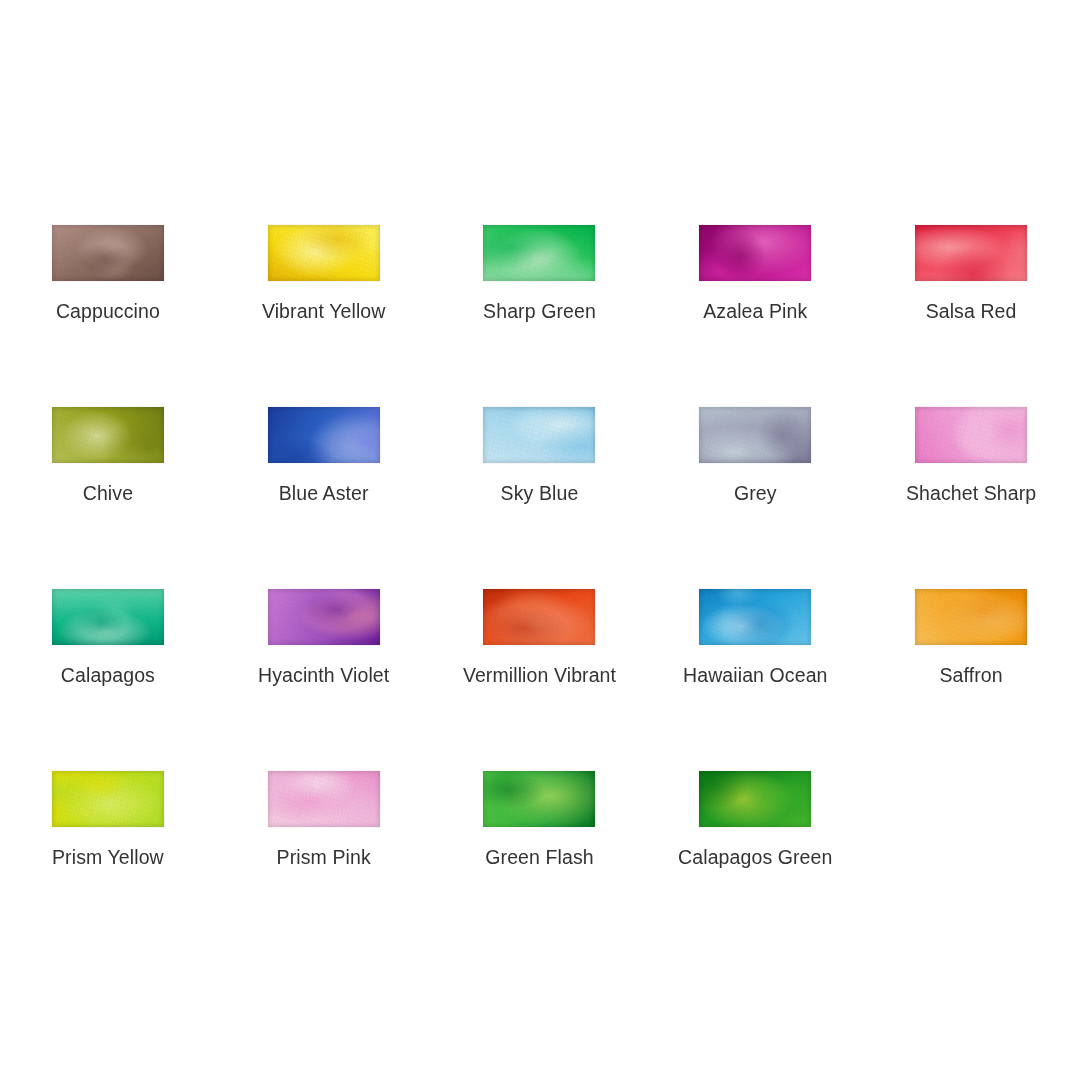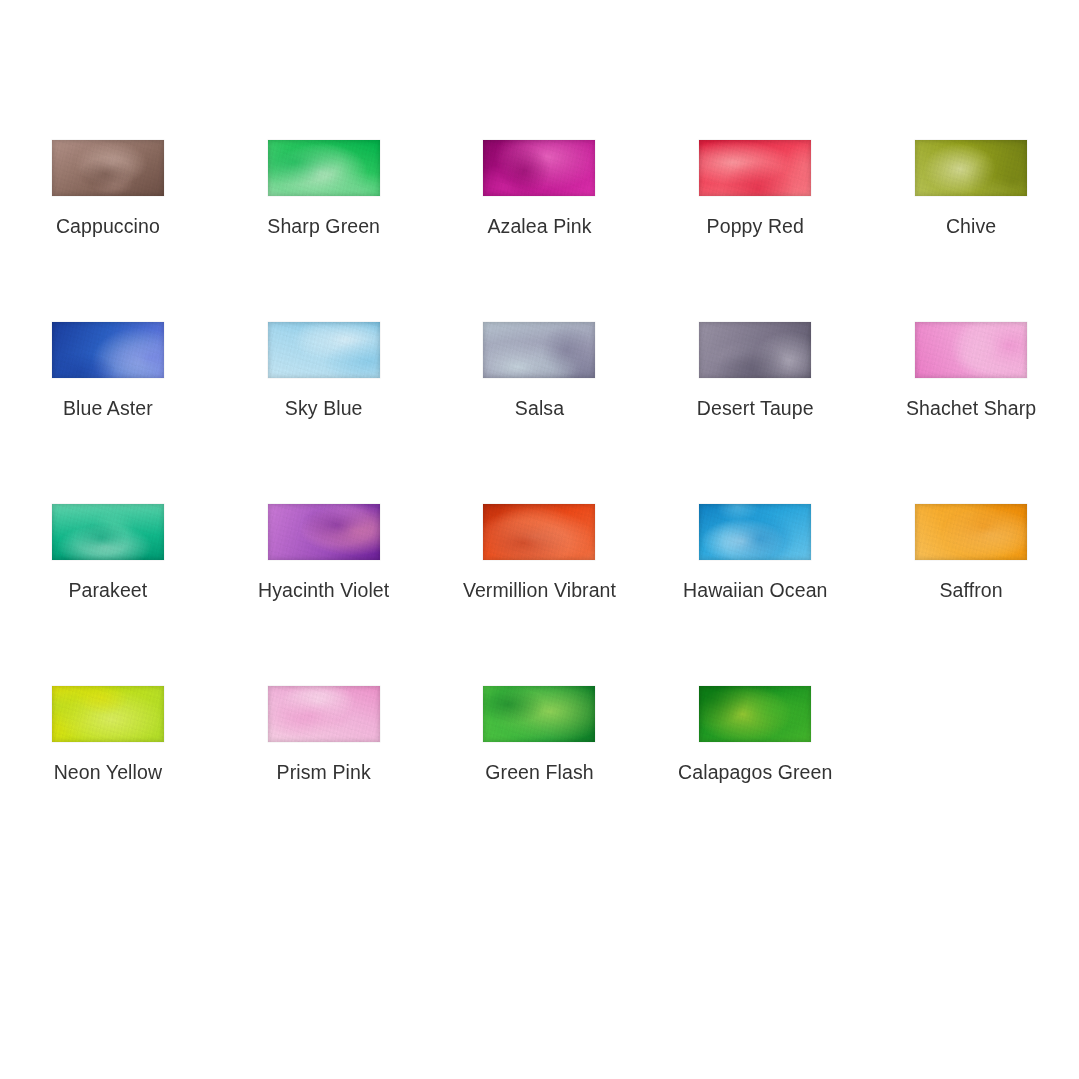--- a/index.html
+++ b/index.html
@@ -28,21 +28,21 @@
     grid-template-columns: repeat(5, 215.8px);
     grid-auto-rows: 182px;
     width: 1079px;
   }
 
   .swatch-cell {
     position: relative;
     display: flex;
     flex-direction: column;
     align-items: center;
-    justify-content: flex-start;
+    justify-content: flex-end;
   }
 
   .swatch-chip {
     position: relative;
     width: 112px;
     height: 56px;
     overflow: hidden;
     background: #ccc;
     box-shadow: 0 0 0 0.5px rgba(0,0,0,0.07);
   }
@@ -88,20 +88,30 @@
         <div class="swatch-chip" style="background: rgb(138, 106, 94);">
           <div class="wash-a" style="background: linear-gradient(332deg, rgb(109, 79, 69) 0%, rgb(138, 106, 94) 42%, rgb(180, 146, 136) 100%);"></div>
           <div class="wash-b" style="background: radial-gradient(45% 55% at 53% 42%, rgb(201, 171, 161) 0%, rgba(255, 255, 255, 0) 72%); opacity: 0.85;"></div>
           <div class="wash-c" style="background: radial-gradient(30% 38% at 47% 59%, rgb(109, 79, 69) 0%, rgba(255, 255, 255, 0) 70%), radial-gradient(26% 30% at 53% 76%, rgb(180, 146, 136) 0%, rgba(255, 255, 255, 0) 66%); opacity: 0.6; transform: rotate(-6deg) scale(1.12);"></div>
           <div class="grain"></div>
           <div class="edge"></div>
         </div>
         <div class="swatch-label">Cappuccino</div>
       </div>
       <div class="swatch-cell">
+        <div class="swatch-chip" style="background: rgb(251, 223, 18);">
+          <div class="wash-a" style="background: linear-gradient(21deg, rgb(233, 183, 6) 0%, rgb(251, 223, 18) 42%, rgb(255, 243, 90) 100%);"></div>
+          <div class="wash-b" style="background: radial-gradient(52% 64% at 42% 47%, rgb(255, 249, 168) 0%, rgba(255, 255, 255, 0) 72%); opacity: 0.85;"></div>
+          <div class="wash-c" style="background: radial-gradient(41% 44% at 59% 27%, rgb(233, 183, 6) 0%, rgba(255, 255, 255, 0) 70%), radial-gradient(35% 38% at 88% 24%, rgb(255, 243, 90) 0%, rgba(255, 255, 255, 0) 66%); opacity: 0.6; transform: rotate(4deg) scale(1.12);"></div>
+          <div class="grain"></div>
+          <div class="edge"></div>
+        </div>
+        <div class="swatch-label">Vibrant Yellow</div>
+      </div>
+      <div class="swatch-cell">
         <div class="swatch-chip" style="background: rgb(47, 203, 99);">
           <div class="wash-a" style="background: linear-gradient(201deg, rgb(0, 180, 74) 0%, rgb(47, 203, 99) 42%, rgb(141, 223, 164) 100%);"></div>
           <div class="wash-b" style="background: radial-gradient(59% 73% at 47% 58%, rgb(205, 236, 207) 0%, rgba(255, 255, 255, 0) 72%); opacity: 0.85;"></div>
           <div class="wash-c" style="background: radial-gradient(52% 50% at 27% 38%, rgb(0, 180, 74) 0%, rgba(255, 255, 255, 0) 70%), radial-gradient(44% 46% at 76% 90%, rgb(141, 223, 164) 0%, rgba(255, 255, 255, 0) 66%); opacity: 0.6; transform: rotate(-4deg) scale(1.12);"></div>
           <div class="grain"></div>
           <div class="edge"></div>
         </div>
         <div class="swatch-label">Sharp Green</div>
       </div>
       <div class="swatch-cell">
@@ -115,21 +125,21 @@
         <div class="swatch-label">Azalea Pink</div>
       </div>
       <div class="swatch-cell">
         <div class="swatch-chip" style="background: rgb(245, 69, 92);">
           <div class="wash-a" style="background: linear-gradient(163deg, rgb(224, 27, 60) 0%, rgb(245, 69, 92) 42%, rgb(250, 124, 134) 100%);"></div>
           <div class="wash-b" style="background: radial-gradient(73% 55% at 30% 40%, rgb(253, 166, 170) 0%, rgba(255, 255, 255, 0) 72%); opacity: 0.85;"></div>
           <div class="wash-c" style="background: radial-gradient(41% 62% at 53% 83%, rgb(224, 27, 60) 0%, rgba(255, 255, 255, 0) 70%), radial-gradient(26% 62% at 90% 45%, rgb(250, 124, 134) 0%, rgba(255, 255, 255, 0) 66%); opacity: 0.6; transform: rotate(2deg) scale(1.12);"></div>
           <div class="grain"></div>
           <div class="edge"></div>
         </div>
-        <div class="swatch-label">Poppy Red</div>
+        <div class="swatch-label">Salsa Red</div>
       </div>
       <div class="swatch-cell">
         <div class="swatch-chip" style="background: rgb(150, 163, 29);">
           <div class="wash-a" style="background: linear-gradient(225deg, rgb(112, 125, 20) 0%, rgb(150, 163, 29) 42%, rgb(184, 196, 85) 100%);"></div>
           <div class="wash-b" style="background: radial-gradient(45% 64% at 40% 52%, rgb(219, 224, 162) 0%, rgba(255, 255, 255, 0) 72%); opacity: 0.85;"></div>
           <div class="wash-c" style="background: radial-gradient(52% 68% at 83% 72%, rgb(112, 125, 20) 0%, rgba(255, 255, 255, 0) 70%), radial-gradient(35% 30% at 75% 84%, rgb(184, 196, 85) 0%, rgba(255, 255, 255, 0) 66%); opacity: 0.6; transform: rotate(-2deg) scale(1.12);"></div>
           <div class="grain"></div>
           <div class="edge"></div>
         </div>
         <div class="swatch-label">Chive</div>
@@ -155,51 +165,41 @@
         <div class="swatch-label">Sky Blue</div>
       </div>
       <div class="swatch-cell">
         <div class="swatch-chip" style="background: rgb(156, 155, 180);">
           <div class="wash-a" style="background: linear-gradient(350deg, rgb(126, 125, 153) 0%, rgb(156, 155, 180) 42%, rgb(185, 198, 210) 100%);"></div>
           <div class="wash-b" style="background: radial-gradient(73% 64% at 31% 80%, rgb(205, 221, 228) 0%, rgba(255, 255, 255, 0) 72%); opacity: 0.85;"></div>
           <div class="wash-c" style="background: radial-gradient(30% 56% at 72% 46%, rgb(126, 125, 153) 0%, rgba(255, 255, 255, 0) 70%), radial-gradient(35% 62% at 62% 71%, rgb(185, 198, 210) 0%, rgba(255, 255, 255, 0) 66%); opacity: 0.6; transform: rotate(4deg) scale(1.12);"></div>
           <div class="grain"></div>
           <div class="edge"></div>
         </div>
-        <div class="swatch-label">Salsa</div>
-      </div>
-      <div class="swatch-cell">
-        <div class="swatch-chip" style="background: rgb(123, 116, 137);">
-          <div class="wash-a" style="background: linear-gradient(296deg, rgb(95, 90, 110) 0%, rgb(123, 116, 137) 42%, rgb(154, 147, 166) 100%);"></div>
-          <div class="wash-b" style="background: radial-gradient(45% 73% at 80% 69%, rgb(179, 174, 189) 0%, rgba(255, 255, 255, 0) 72%); opacity: 0.85;"></div>
-          <div class="wash-c" style="background: radial-gradient(41% 62% at 46% 80%, rgb(95, 90, 110) 0%, rgba(255, 255, 255, 0) 70%), radial-gradient(44% 30% at 36% 54%, rgb(154, 147, 166) 0%, rgba(255, 255, 255, 0) 66%); opacity: 0.6; transform: rotate(-6deg) scale(1.12);"></div>
-          <div class="grain"></div>
-          <div class="edge"></div>
-        </div>
-        <div class="swatch-label">Desert Taupe</div>
+        <div class="swatch-label">Grey</div>
       </div>
       <div class="swatch-cell">
         <div class="swatch-chip" style="background: rgb(244, 159, 216);">
           <div class="wash-a" style="background: linear-gradient(64deg, rgb(238, 126, 201) 0%, rgb(244, 159, 216) 42%, rgb(249, 194, 228) 100%);"></div>
           <div class="wash-b" style="background: radial-gradient(52% 82% at 69% 47%, rgb(253, 226, 242) 0%, rgba(255, 255, 255, 0) 72%); opacity: 0.85;"></div>
           <div class="wash-c" style="background: radial-gradient(52% 68% at 80% 45%, rgb(238, 126, 201) 0%, rgba(255, 255, 255, 0) 70%), radial-gradient(53% 38% at 71% 63%, rgb(249, 194, 228) 0%, rgba(255, 255, 255, 0) 66%); opacity: 0.6; transform: rotate(-2deg) scale(1.12);"></div>
           <div class="grain"></div>
           <div class="edge"></div>
         </div>
         <div class="swatch-label">Shachet Sharp</div>
       </div>
       <div class="swatch-cell">
         <div class="swatch-chip" style="background: rgb(16, 185, 139);">
           <div class="wash-a" style="background: linear-gradient(358deg, rgb(0, 156, 116) 0%, rgb(16, 185, 139) 42%, rgb(95, 214, 174) 100%);"></div>
           <div class="wash-b" style="background: radial-gradient(59% 55% at 47% 76%, rgb(182, 234, 214) 0%, rgba(255, 255, 255, 0) 72%); opacity: 0.85;"></div>
           <div class="wash-c" style="background: radial-gradient(30% 38% at 45% 60%, rgb(0, 156, 116) 0%, rgba(255, 255, 255, 0) 70%), radial-gradient(26% 46% at 54% 44%, rgb(95, 214, 174) 0%, rgba(255, 255, 255, 0) 66%); opacity: 0.6; transform: rotate(2deg) scale(1.12);"></div>
           <div class="grain"></div>
           <div class="edge"></div>
         </div>
-        <div class="swatch-label">Parakeet</div>
+        <div class="swatch-label">Calapagos</div>
       </div>
       <div class="swatch-cell">
         <div class="swatch-chip" style="background: rgb(160, 79, 191);">
           <div class="wash-a" style="background: linear-gradient(294deg, rgb(109, 31, 155) 0%, rgb(160, 79, 191) 42%, rgb(204, 123, 216) 100%);"></div>
           <div class="wash-b" style="background: radial-gradient(66% 64% at 76% 46%, rgb(247, 154, 180) 0%, rgba(255, 255, 255, 0) 72%); opacity: 0.85;"></div>
           <div class="wash-c" style="background: radial-gradient(41% 44% at 60% 38%, rgb(109, 31, 155) 0%, rgba(255, 255, 255, 0) 70%), radial-gradient(35% 54% at 63% 21%, rgb(204, 123, 216) 0%, rgba(255, 255, 255, 0) 66%); opacity: 0.6; transform: rotate(4deg) scale(1.12);"></div>
           <div class="grain"></div>
           <div class="edge"></div>
         </div>
         <div class="swatch-label">Hyacinth Violet</div>
@@ -235,21 +235,21 @@
         <div class="swatch-label">Saffron</div>
       </div>
       <div class="swatch-cell">
         <div class="swatch-chip" style="background: rgb(198, 229, 25);">
           <div class="wash-a" style="background: linear-gradient(116deg, rgb(232, 227, 10) 0%, rgb(198, 229, 25) 42%, rgb(180, 224, 42) 100%);"></div>
           <div class="wash-b" style="background: radial-gradient(66% 73% at 53% 60%, rgb(223, 240, 106) 0%, rgba(255, 255, 255, 0) 72%); opacity: 0.85;"></div>
           <div class="wash-c" style="background: radial-gradient(30% 38% at 44% 25%, rgb(232, 227, 10) 0%, rgba(255, 255, 255, 0) 70%), radial-gradient(44% 54% at 10% 44%, rgb(180, 224, 42) 0%, rgba(255, 255, 255, 0) 66%); opacity: 0.6; transform: rotate(5deg) scale(1.12);"></div>
           <div class="grain"></div>
           <div class="edge"></div>
         </div>
-        <div class="swatch-label">Neon Yellow</div>
+        <div class="swatch-label">Prism Yellow</div>
       </div>
       <div class="swatch-cell">
         <div class="swatch-chip" style="background: rgb(244, 181, 221);">
           <div class="wash-a" style="background: linear-gradient(200deg, rgb(240, 148, 205) 0%, rgb(244, 181, 221) 42%, rgb(249, 207, 230) 100%);"></div>
           <div class="wash-b" style="background: radial-gradient(45% 55% at 45% 28%, rgb(253, 234, 244) 0%, rgba(255, 255, 255, 0) 72%); opacity: 0.85;"></div>
           <div class="wash-c" style="background: radial-gradient(52% 50% at 38% 50%, rgb(240, 148, 205) 0%, rgba(255, 255, 255, 0) 70%), radial-gradient(26% 30% at 44% 68%, rgb(249, 207, 230) 0%, rgba(255, 255, 255, 0) 66%); opacity: 0.6; transform: rotate(-6deg) scale(1.12);"></div>
           <div class="grain"></div>
           <div class="edge"></div>
         </div>
         <div class="swatch-label">Prism Pink</div>

